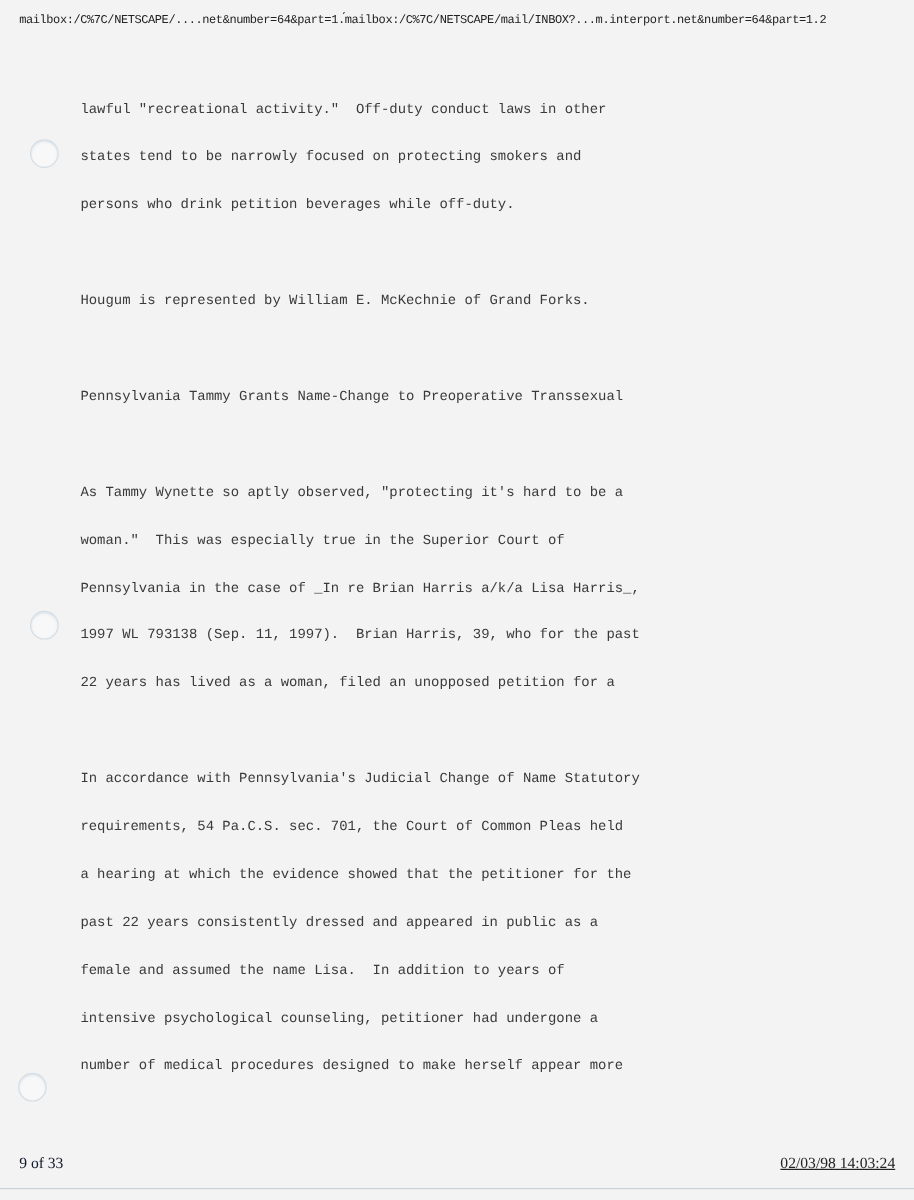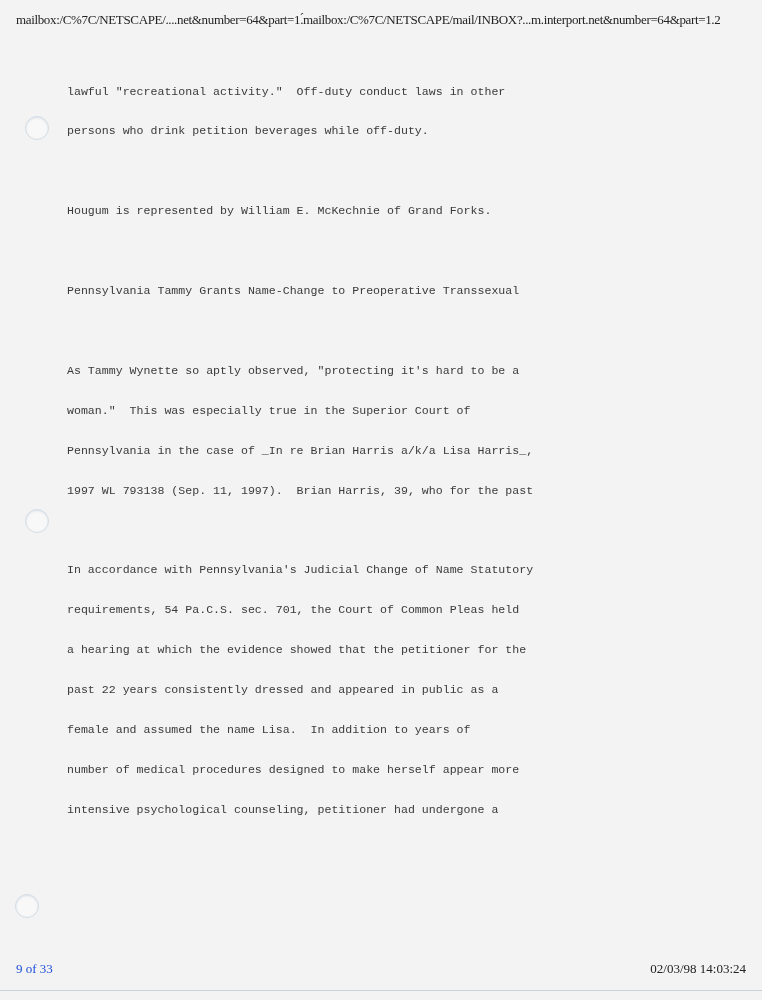--- a/index.html
+++ b/index.html
@@ -10,22 +10,22 @@
     width: 762px;
     height: 1000px;
     background: #f4f3f3;
     position: relative;
     overflow: hidden;
   }
   .header-url {
     position: absolute;
     left: 16px;
     top: 12px;
-    font-family: Liberation Serif, serif;
-    font-size: 13px;
+    font-family: Liberation Mono, monospace;
+    font-size: 10px;
     color: #222;
     white-space: nowrap;
     letter-spacing: -0.35px;
   }
   .content {
     position: absolute;
     left: 67px;
     top: 58px;
     width: 640px;
     font-family: "Liberation Mono", monospace;
@@ -49,29 +49,30 @@
     border: 1.5px solid #d3dde4;
     background: #f8f8f8;
     box-shadow: inset 0 1px 2px rgba(160,180,200,0.35);
   }
   .footer-page {
     position: absolute;
     left: 16px;
     top: 961px;
     font-family: "Liberation Serif", serif;
     font-size: 13px;
-    color: #1d4ed8;
+    color: #0f172a;
   }
   .footer-date {
     position: absolute;
     right: 16px;
     top: 961px;
     font-family: "Liberation Serif", serif;
     font-size: 13px;
     color: #222;
+    text-decoration: underline;
   }
   .bottom-rule {
     position: absolute;
     left: 0;
     right: 0;
     top: 990px;
     height: 1px;
     background: #c9d2da;
   }
 </style>
@@ -81,46 +82,48 @@
 <div class="header-url">mailbox:/C%7C/NETSCAPE/....net&amp;number=64&amp;part=1.́mailbox:/C%7C/NETSCAPE/mail/INBOX?...m.interport.net&amp;number=64&amp;part=1.2</div>
 
 <div class="punch-hole" style="left:25px; top:116px;"></div>
 <div class="punch-hole" style="left:25px; top:509px;"></div>
 <div class="punch-hole" style="left:15px; top:894px;"></div>
 
 <div class="content">
 
   <div class="para">
     <span class="line">lawful "recreational activity."  Off-duty conduct laws in other</span>
+    <span class="line">states tend to be narrowly focused on protecting smokers and</span>
     <span class="line">persons who drink petition beverages while off-duty.</span>
   </div>
 
   <div class="para">
     <span class="line">Hougum is represented by William E. McKechnie of Grand Forks.</span>
   </div>
 
   <div class="para">
     <span class="line">Pennsylvania Tammy Grants Name-Change to Preoperative Transsexual</span>
   </div>
 
   <div class="para">
     <span class="line">As Tammy Wynette so aptly observed, "protecting it's hard to be a</span>
     <span class="line">woman."  This was especially true in the Superior Court of</span>
     <span class="line">Pennsylvania in the case of _In re Brian Harris a/k/a Lisa Harris_,</span>
     <span class="line">1997 WL 793138 (Sep. 11, 1997).  Brian Harris, 39, who for the past</span>
+    <span class="line">22 years has lived as a woman, filed an unopposed petition for a</span>
   </div>
 
   <div class="para">
     <span class="line">In accordance with Pennsylvania's Judicial Change of Name Statutory</span>
     <span class="line">requirements, 54 Pa.C.S. sec. 701, the Court of Common Pleas held</span>
     <span class="line">a hearing at which the evidence showed that the petitioner for the</span>
     <span class="line">past 22 years consistently dressed and appeared in public as a</span>
     <span class="line">female and assumed the name Lisa.  In addition to years of</span>
+    <span class="line">intensive psychological counseling, petitioner had undergone a</span>
     <span class="line">number of medical procedures designed to make herself appear more</span>
-    <span class="line">intensive psychological counseling, petitioner had undergone a</span>
     
     
     
     
     
     
     
     
     
     

